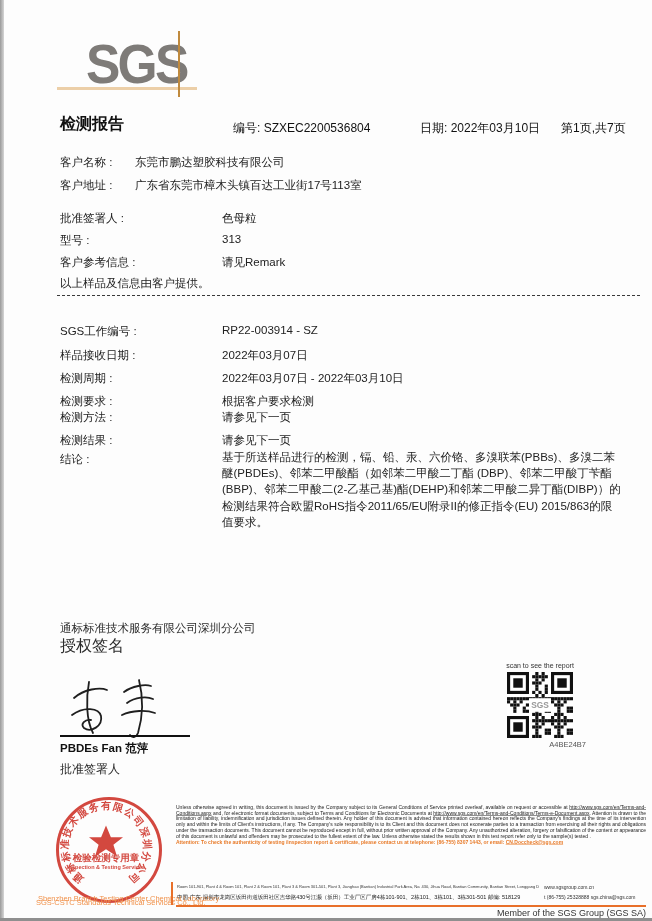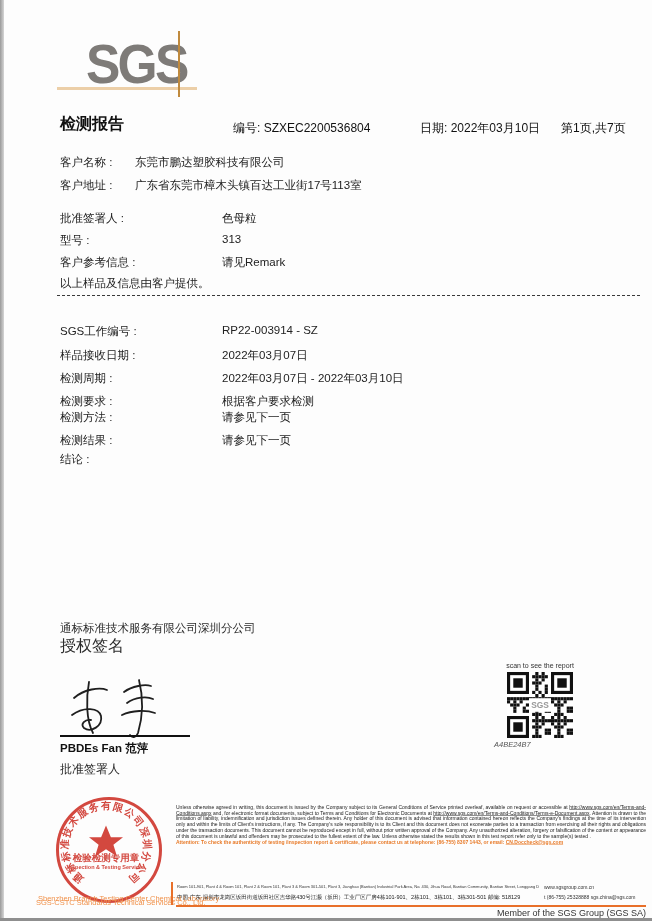--- a/index.html
+++ b/index.html
@@ -34,22 +34,22 @@
   .sig-auth{position:absolute;left:60px;top:636px;font-size:16px;}
   .sig-svg{position:absolute;left:66px;top:676px;}
   .sig-line{position:absolute;left:60px;top:735px;width:130px;height:2px;background:#111;}
   .sig-name{position:absolute;left:60px;top:741px;font-size:11.5px;font-weight:bold;color:#111;}
   .sig-role{position:absolute;left:60px;top:761px;font-size:12px;}
 
   
   .qr-caption{position:absolute;left:494px;top:662px;width:92px;text-align:center;
               font-size:7px;color:#333;}
   .qr-box{position:absolute;left:507px;top:672px;width:66px;height:66px;}
-  .qr-code-text{position:absolute;left:494px;top:740px;width:92px;text-align:left;
-                font-size:7.5px;color:#555;font-style:italic;}
+  .qr-code-text{position:absolute;left:494px;top:740px;width:92px;text-align:right;
+                font-size:7.5px;color:#555;}
 
   
   .stamp{position:absolute;left:47px;top:788px;width:118px;height:118px;opacity:.88;
          mix-blend-mode:multiply;}
   .stamp-ring{position:absolute;left:9px;top:9px;width:100px;height:100px;border:3.5px solid #cf2e24;
               border-radius:50%;}
   .ring-char{position:absolute;left:50%;top:50%;font-size:10px;font-weight:bold;color:#cf2e24;}
   .stamp-c1{position:absolute;left:0;top:64px;width:100%;text-align:center;font-size:9.5px;
             font-weight:bold;color:#cf2e24;}
   .stamp-c2{position:absolute;left:0;top:76px;width:100%;text-align:center;font-size:5.5px;
@@ -119,20 +119,21 @@
   <div class="lbl" style="top:371px">检测周期 :</div>
   <div class="val v222" style="top:371px">2022年03月07日 - 2022年03月10日</div>
   <div class="lbl" style="top:394px">检测要求 :</div>
   <div class="val v222" style="top:394px">根据客户要求检测</div>
   <div class="lbl" style="top:410px">检测方法 :</div>
   <div class="val v222" style="top:410px">请参见下一页</div>
   <div class="lbl" style="top:433px">检测结果 :</div>
   <div class="val v222" style="top:433px">请参见下一页</div>
 
   <div class="lbl" style="top:452px">结论 :</div>
+  <div class="conclusion">基于所送样品进行的检测，镉、铅、汞、六价铬、多溴联苯(PBBs)、多溴二苯醚(PBDEs)、邻苯二甲酸酯（如邻苯二甲酸二丁酯 (DBP)、邻苯二甲酸丁苄酯(BBP)、邻苯二甲酸二(2-乙基己基)酯(DEHP)和邻苯二甲酸二异丁酯(DIBP)）的检测结果符合欧盟RoHS指令2011/65/EU附录II的修正指令(EU) 2015/863的限值要求。</div>
 
   <div class="sig-company">通标标准技术服务有限公司深圳分公司</div>
   <div class="sig-auth">授权签名</div>
   <svg class="sig-svg" width="112" height="64" viewBox="0 0 112 64">
     <g fill="none" stroke="#1f1f1f" stroke-width="1.8" stroke-linecap="round">
       <path d="M8,22 C18,13 34,11 41,14"></path>
       <path d="M23,6 C20,22 20,44 27,57"></path>
       <path d="M6,39 C18,30 33,32 35,40 C37,50 25,57 18,52 C14,48 19,43 25,44"></path>
       <path d="M58,16 C66,10 79,8 85,10"></path>
       <path d="M61,27 C69,21 81,20 87,23"></path>

